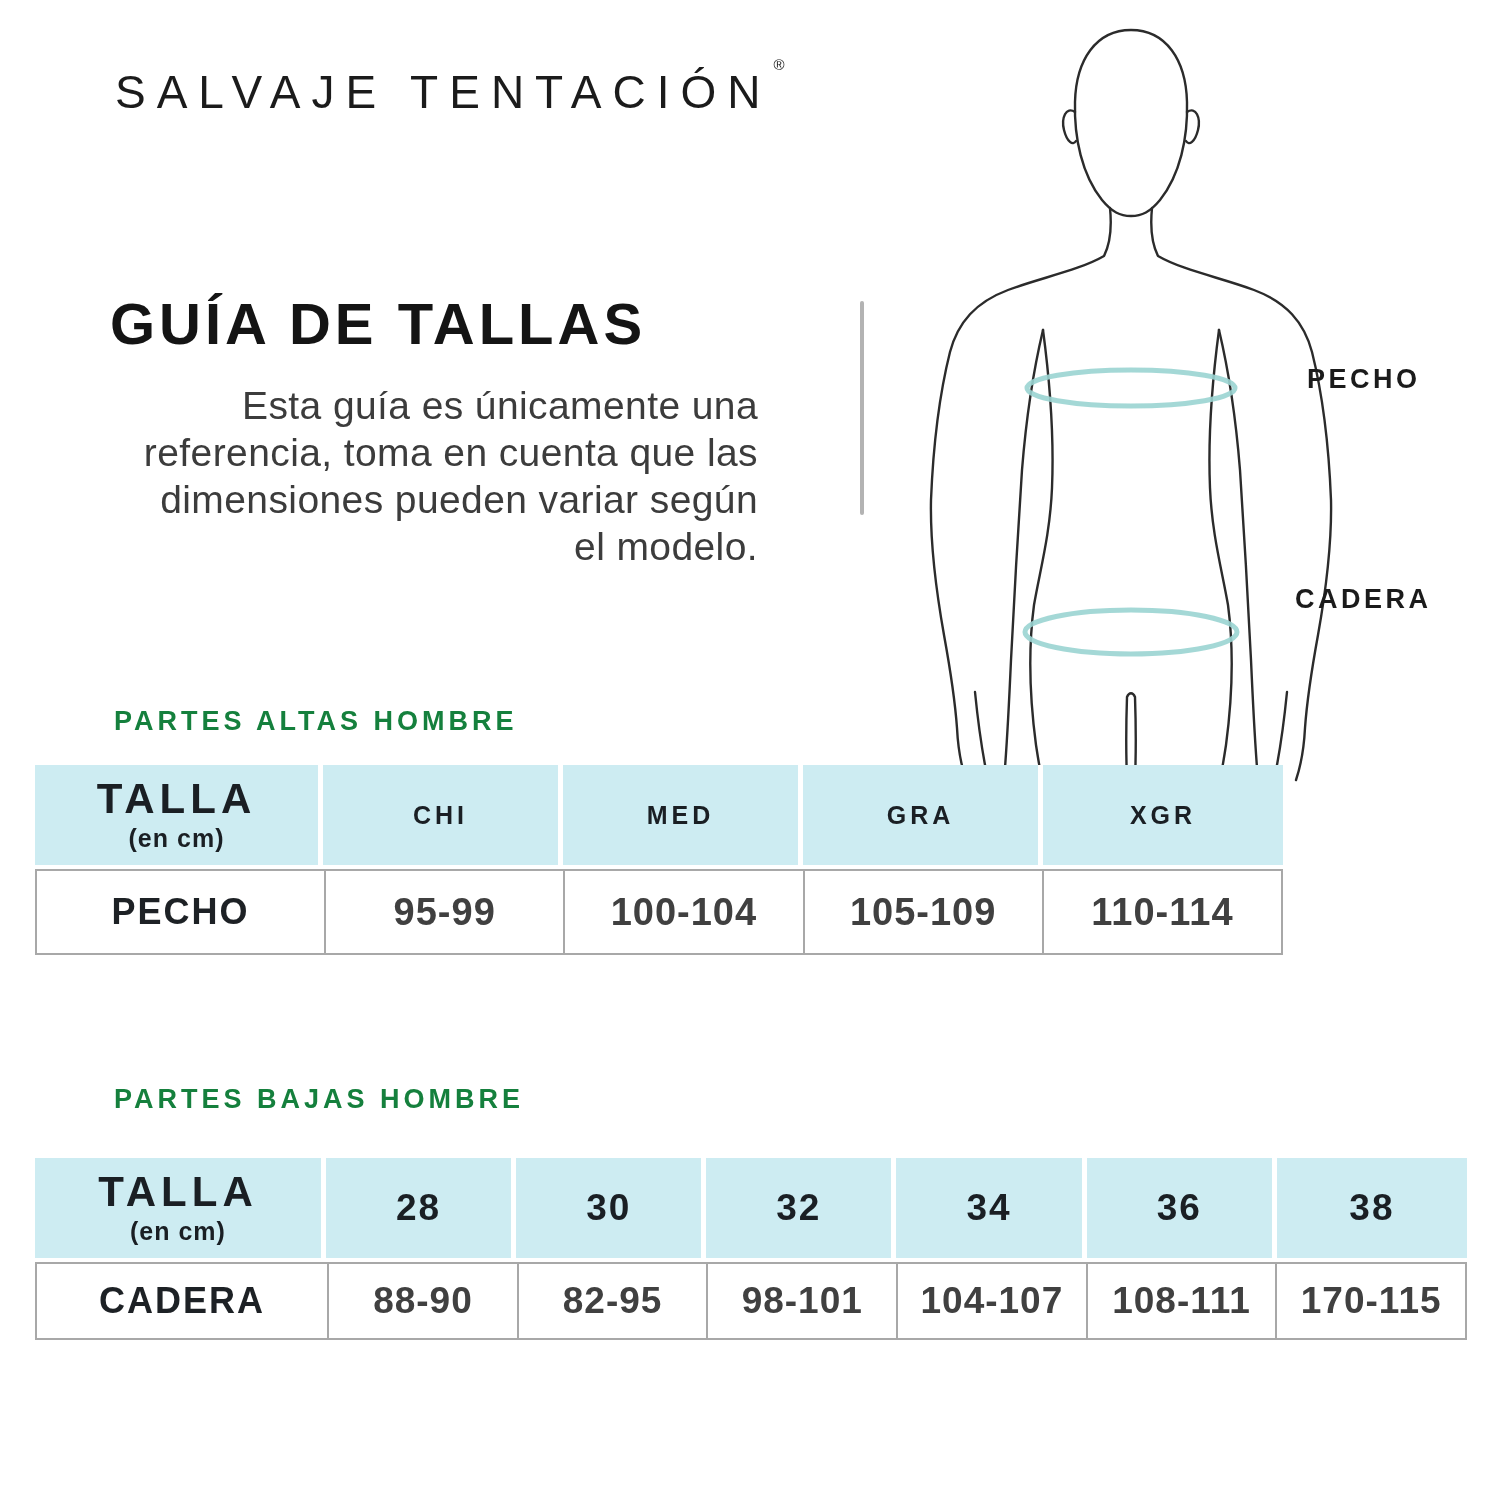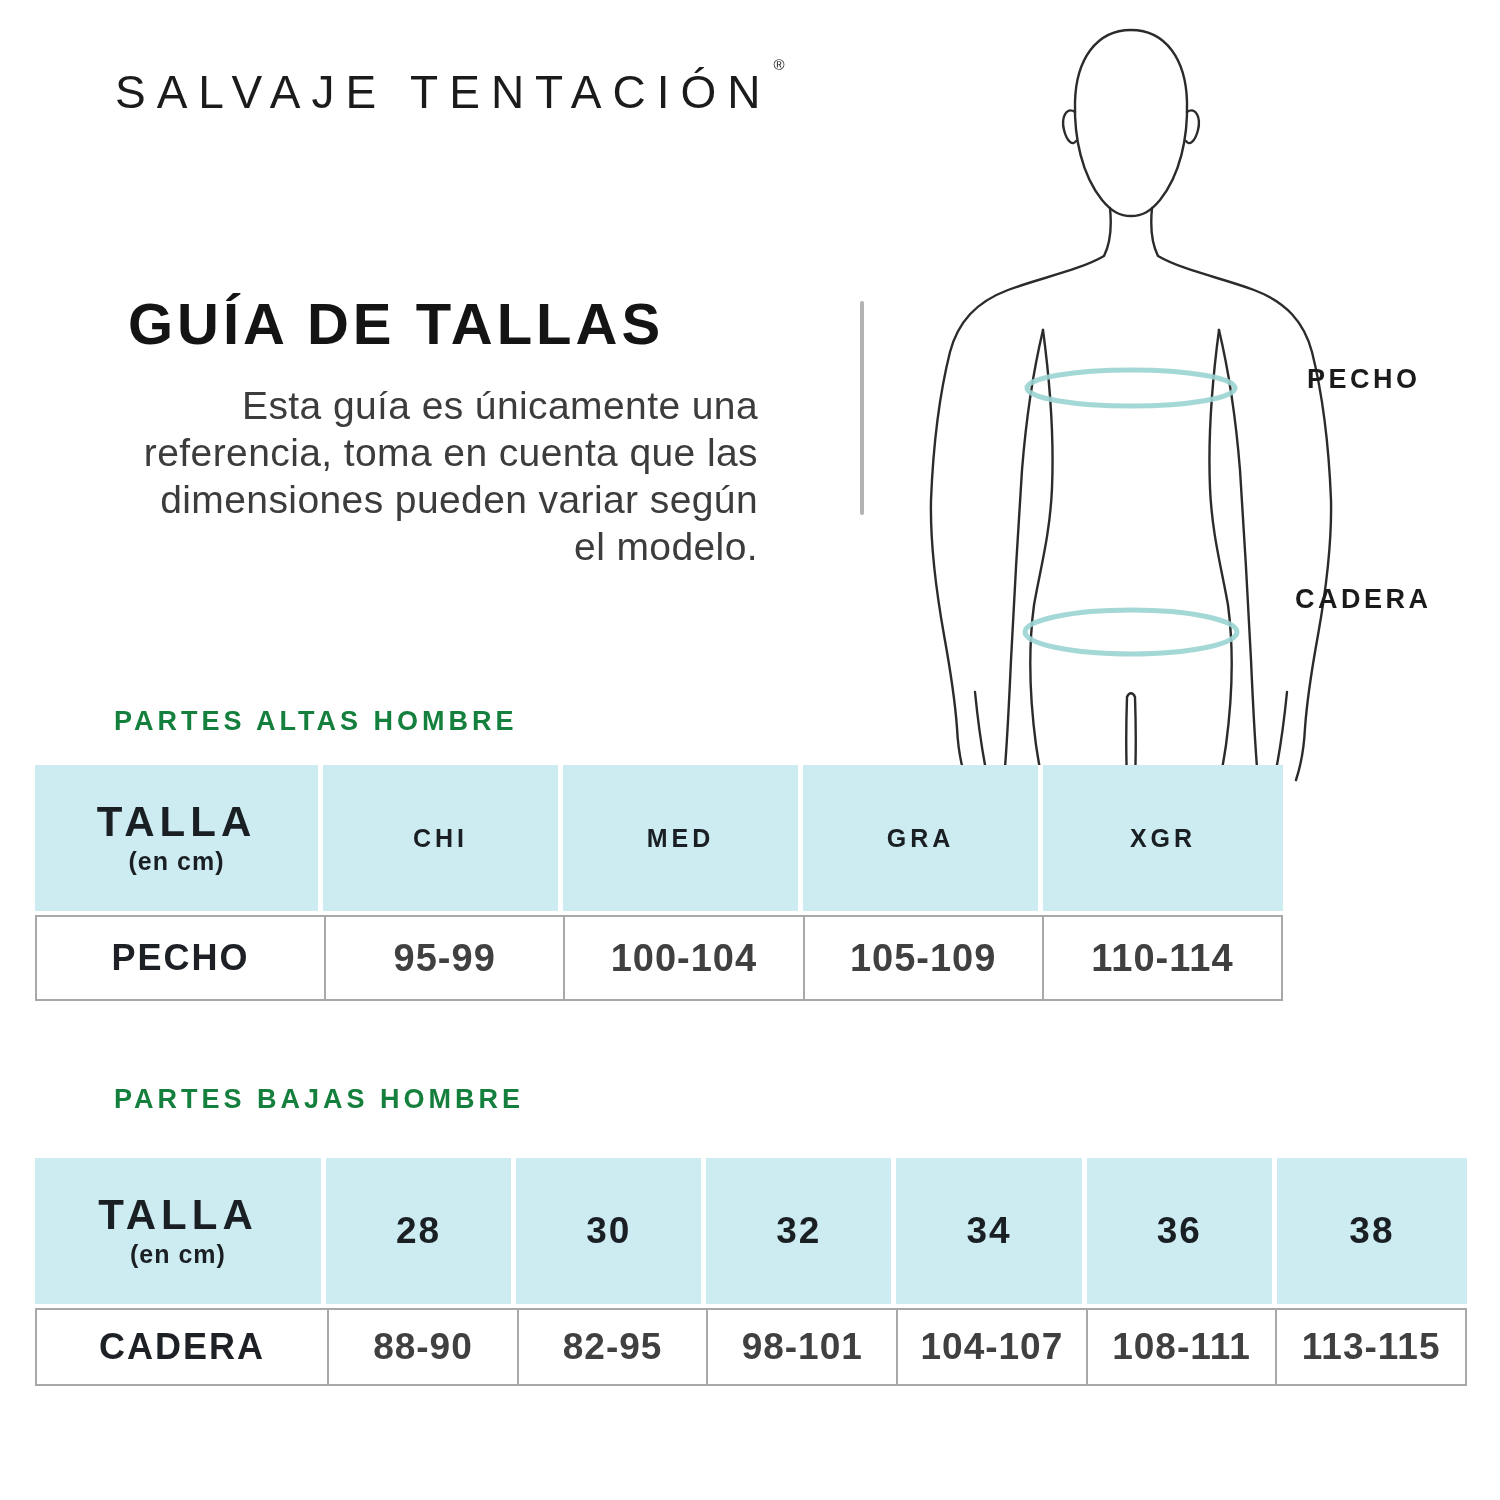--- a/index.html
+++ b/index.html
@@ -15,21 +15,21 @@
   html,body{background:#fff;}
   body{font-family:"Liberation Sans", sans-serif;color:var(--text_dark);}
   .canvas{position:relative;width:1500px;height:1500px;background:#ffffff;overflow:hidden;}
 
   
   .brand{position:absolute;left:115px;top:56px;font-size:46px;font-weight:500;
          letter-spacing:11px;color:#1b1b1b;white-space:nowrap;}
   .brand sup{font-size:15px;letter-spacing:0;vertical-align:38px;margin-left:2px;}
 
   
-  .intro-title{position:absolute;left:128px;top:290px;font-size:58px;font-weight:800;
+  .intro-title{position:absolute;left:110px;top:290px;font-size:58px;font-weight:800;
                letter-spacing:4px;color:#141414;white-space:nowrap;}
   .intro-desc{position:absolute;left:80px;top:382px;width:678px;text-align:right;
               font-size:39px;line-height:47px;color:var(--text_soft);letter-spacing:0.4px;}
 
   .divider{position:absolute;left:860px;top:301px;width:4px;height:214px;
            background:var(--divider);border-radius:2px;}
 
   
   .figure-svg{position:absolute;left:880px;top:18px;width:480px;height:764px;}
   .figure-svg path{fill:none;stroke:var(--line);stroke-width:2.4;stroke-linecap:round;}
@@ -45,21 +45,21 @@
   .section-title.t1{top:706px;}
   .section-title.t2{top:1084px;text-align:center;}
 
   
   .size-table{position:absolute;left:35px;}
   .size-table.t1{top:765px;width:1248px;}
   .size-table.t2{top:1158px;width:1432px;}
   .thead{display:grid;}
   .t1 .thead, .t1 .tbody{grid-template-columns:1.2fr 1fr 1fr 1fr 1fr;}
   .t2 .thead, .t2 .tbody{grid-template-columns:1.53fr 1fr 1fr 1fr 1fr 1fr 1fr;}
-  .th{background:var(--header_bg);height:146px;display:flex;flex-direction:column;
+  .th{background:var(--header_bg);height:100px;display:flex;flex-direction:column;
       align-items:center;justify-content:center;border-right:5px solid #fff;}
   .th:last-child{border-right:none;}
   .th .size-label{font-size:25px;font-weight:700;letter-spacing:4px;color:#1a1f24;}
   .t2 .th .size-label{font-size:37px;letter-spacing:2px;}
   .th .talla{font-size:42px;font-weight:700;letter-spacing:5px;color:#1a1f24;line-height:1.05;}
   .th .encm{font-size:25px;font-weight:700;letter-spacing:1px;color:#1a1f24;margin-top:3px;}
   .tbody{display:grid;margin-top:4px;border:2px solid var(--border_gray);background:#fff;}
   .t1 .tbody{height:86px;}
   .t2 .tbody{height:78px;}
   .td{display:flex;align-items:center;justify-content:center;border-left:2px solid var(--border_gray);}
@@ -201,18 +201,18 @@
       <div class="td">
           <span class="val">98-101</span>
         </div>
       <div class="td">
           <span class="val">104-107</span>
         </div>
       <div class="td">
           <span class="val">108-111</span>
         </div>
       <div class="td">
-          <span class="val">113-115</span>
+          <span class="val">170-115</span>
         </div>
     </div>
   </div>
 
 </div>
 
 </body></html>

